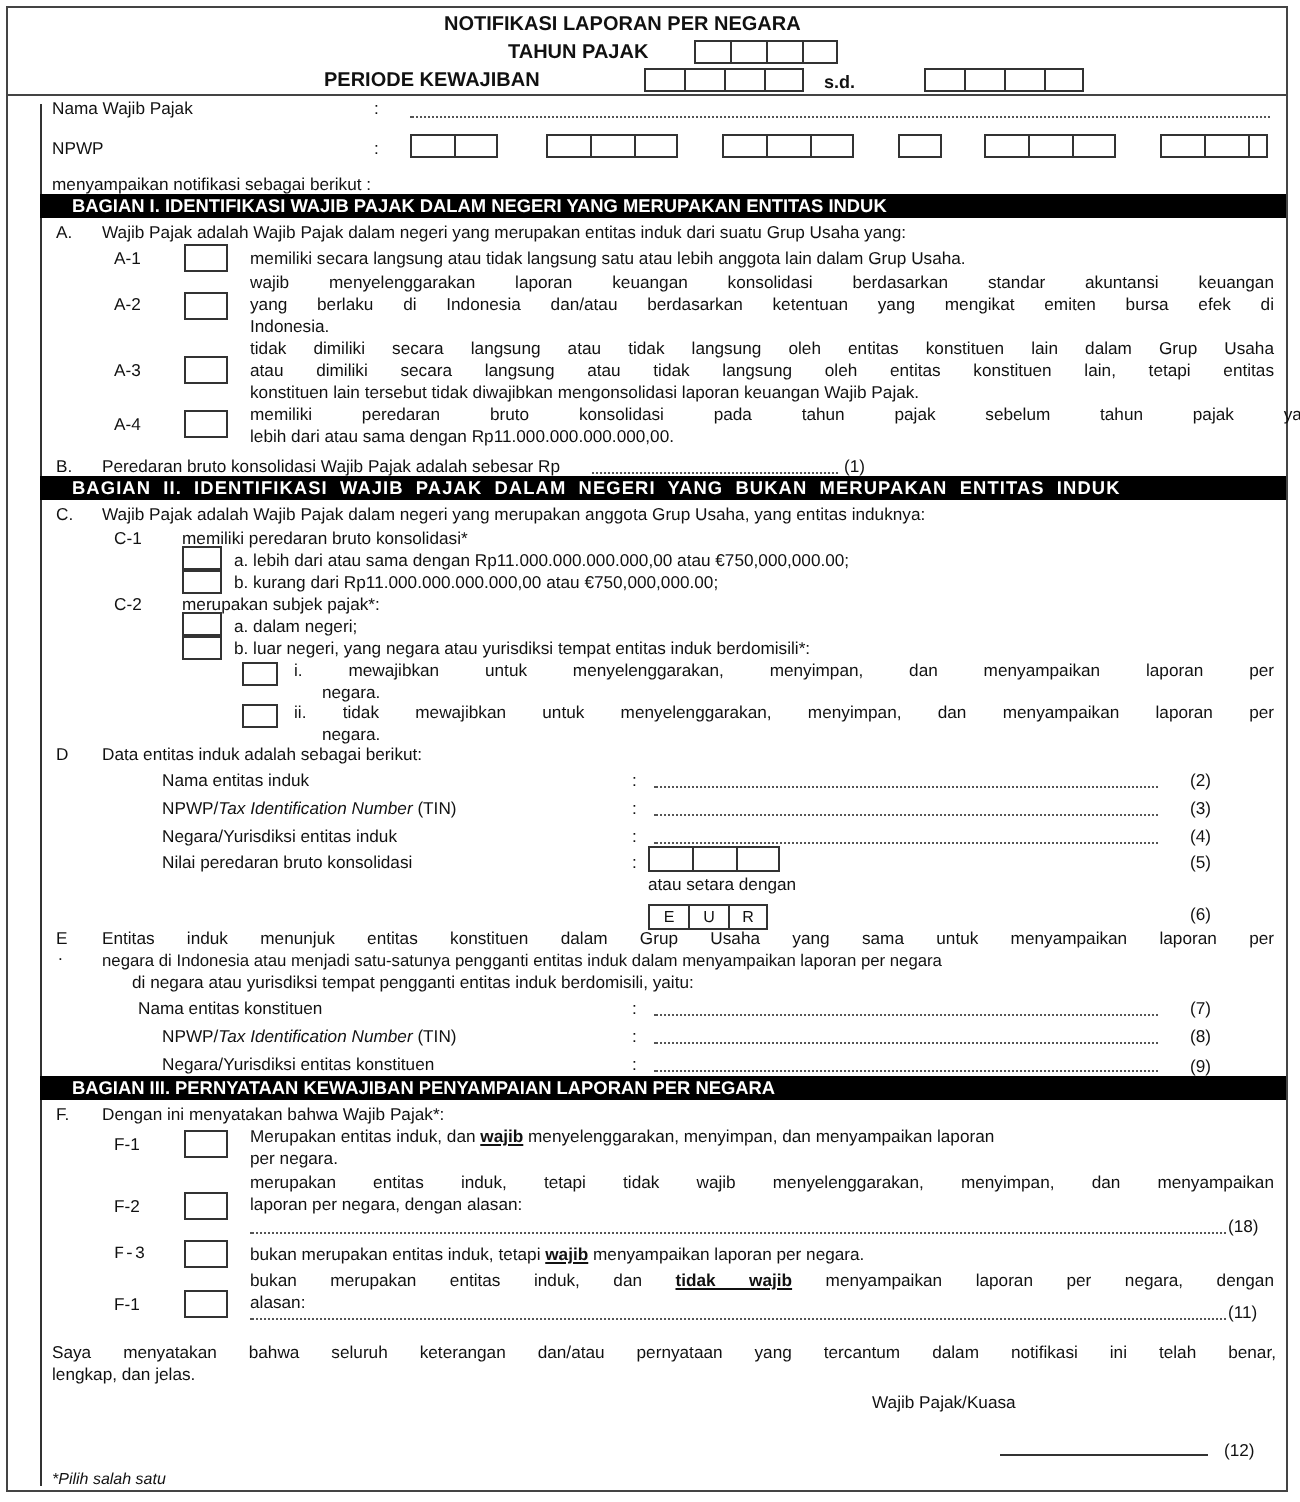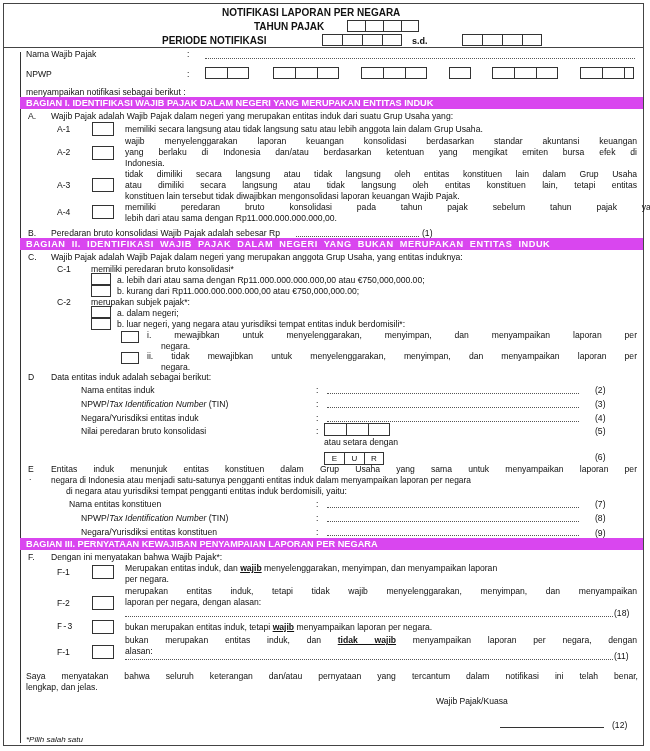--- a/index.html
+++ b/index.html
@@ -19,21 +19,21 @@
 
   .boxrow { position: absolute; display: flex; }
   .digit { width: 18px; height: 12px; border: 1px solid #333; border-right: none; }
   .digit:last-child { border-right: 1px solid #333; }
   .digit.w22 { width: 22px; }
   .digit.w20 { width: 20px; }
   .digit.cur { width: 18px; height: 13px; font-size: 8px; text-align: center; line-height: 12px; }
 
   .chk { position: absolute; width: 22px; height: 14px; border: 1px solid #333; background: #fff; }
 
-  .bar { position: absolute; left: 20px; width: 623px; height: 12px; background: #d946ef; color: #fff; font-weight: bold; font-size: 9.2px; line-height: 12px; padding-left: 6px; white-space: nowrap; }
+  .bar { position: absolute; left: 20px; width: 623px; height: 12px; background: #000000; color: #fff; font-weight: bold; font-size: 9.2px; line-height: 12px; padding-left: 16px; white-space: nowrap; }
   .bar.spaced { letter-spacing: 0.55px; word-spacing: 3px; }
 
   .just { position: absolute; text-align: justify; text-align-last: justify; white-space: normal; }
   .dots { position: absolute; border-bottom: 1px dotted #555; height: 8px; }
   .sigline { position: absolute; border-bottom: 1px solid #333; }
 </style>
 </head>
 <body>
 
 <div class="frame"></div>
@@ -41,21 +41,21 @@
 <div class="inner-left"></div>
 
 <div class="abs title" style="left:222px; top:7px;">NOTIFIKASI LAPORAN PER NEGARA</div>
 <div class="abs title" style="left:254px; top:21px;">TAHUN PAJAK</div>
 <div class="boxrow" style="left:347px; top:20px;">
   <div class="digit"></div>
   <div class="digit"></div>
   <div class="digit"></div>
   <div class="digit"></div>
 </div>
-<div class="abs title" style="left:162px; top:35px;">PERIODE NOTIFIKASI</div>
+<div class="abs title" style="left:162px; top:35px;">PERIODE KEWAJIBAN</div>
 <div class="boxrow" style="left:322px; top:34px;">
   <div class="digit w20"></div>
   <div class="digit w20"></div>
   <div class="digit w20"></div>
   <div class="digit w20"></div>
 </div>
 <div class="abs b" style="left:412px; top:36px; font-size:9px;">s.d.</div>
 <div class="boxrow" style="left:462px; top:34px;">
   <div class="digit w20"></div>
   <div class="digit w20"></div>

